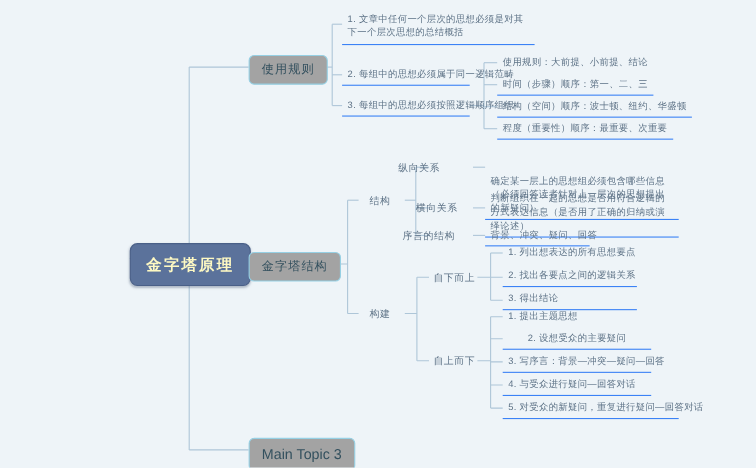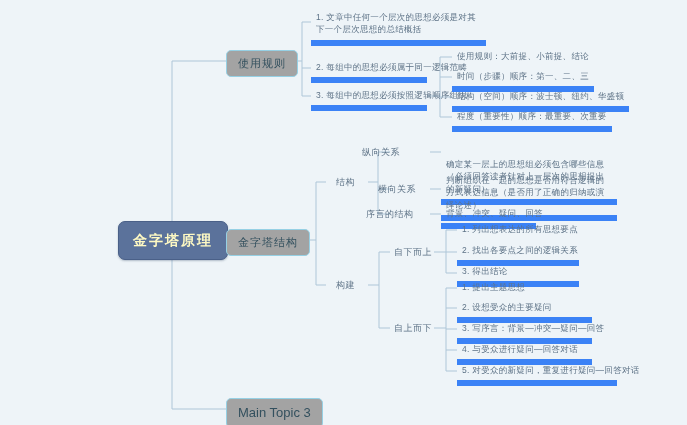--- a/index.html
+++ b/index.html
@@ -61,21 +61,21 @@
     font-size: 9px;
     padding: 2px 4px;
     letter-spacing: .5px;
   }
 
   
   .leaf {
     color: #5d7286;
     font-size: 8.5px;
     padding: 3px 5px 4px 5px;
-    border-bottom: 6px solid #3b82f6;
+    border-bottom: 1px solid #3b82f6;
     letter-spacing: .3px;
   }
   .leaf.wrap {
     white-space: normal;
     line-height: 1.45;
   }
   .leaf.noline { border-bottom: none; }
 </style>
 </head>
 <body>
@@ -220,21 +220,21 @@
   <div class="node leaf" style="left:457px; top:263px; width:122px;">
     <span>3. 得出结论</span>
   </div>
 
   <div class="node sub-label" style="left:390px; top:320px;">
     <span>自上而下</span>
   </div>
   <div class="node leaf noline" style="left:457px; top:279px; width:135px;">
     <span>1. 提出主题思想</span>
   </div>
-  <div class="node leaf" style="left:457px; top:299px; width:135px;">
+  <div class="node leaf" style="left:457px; top:299px; width:135px;text-align:center;">
     <span>2. 设想受众的主要疑问</span>
   </div>
   <div class="node leaf" style="left:457px; top:320px; width:135px;">
     <span>3. 写序言：背景—冲突—疑问—回答</span>
   </div>
   <div class="node leaf" style="left:457px; top:341px; width:135px;">
     <span>4. 与受众进行疑问—回答对话</span>
   </div>
   <div class="node leaf" style="left:457px; top:362px; width:160px;">
     <span>5. 对受众的新疑问，重复进行疑问—回答对话</span>

